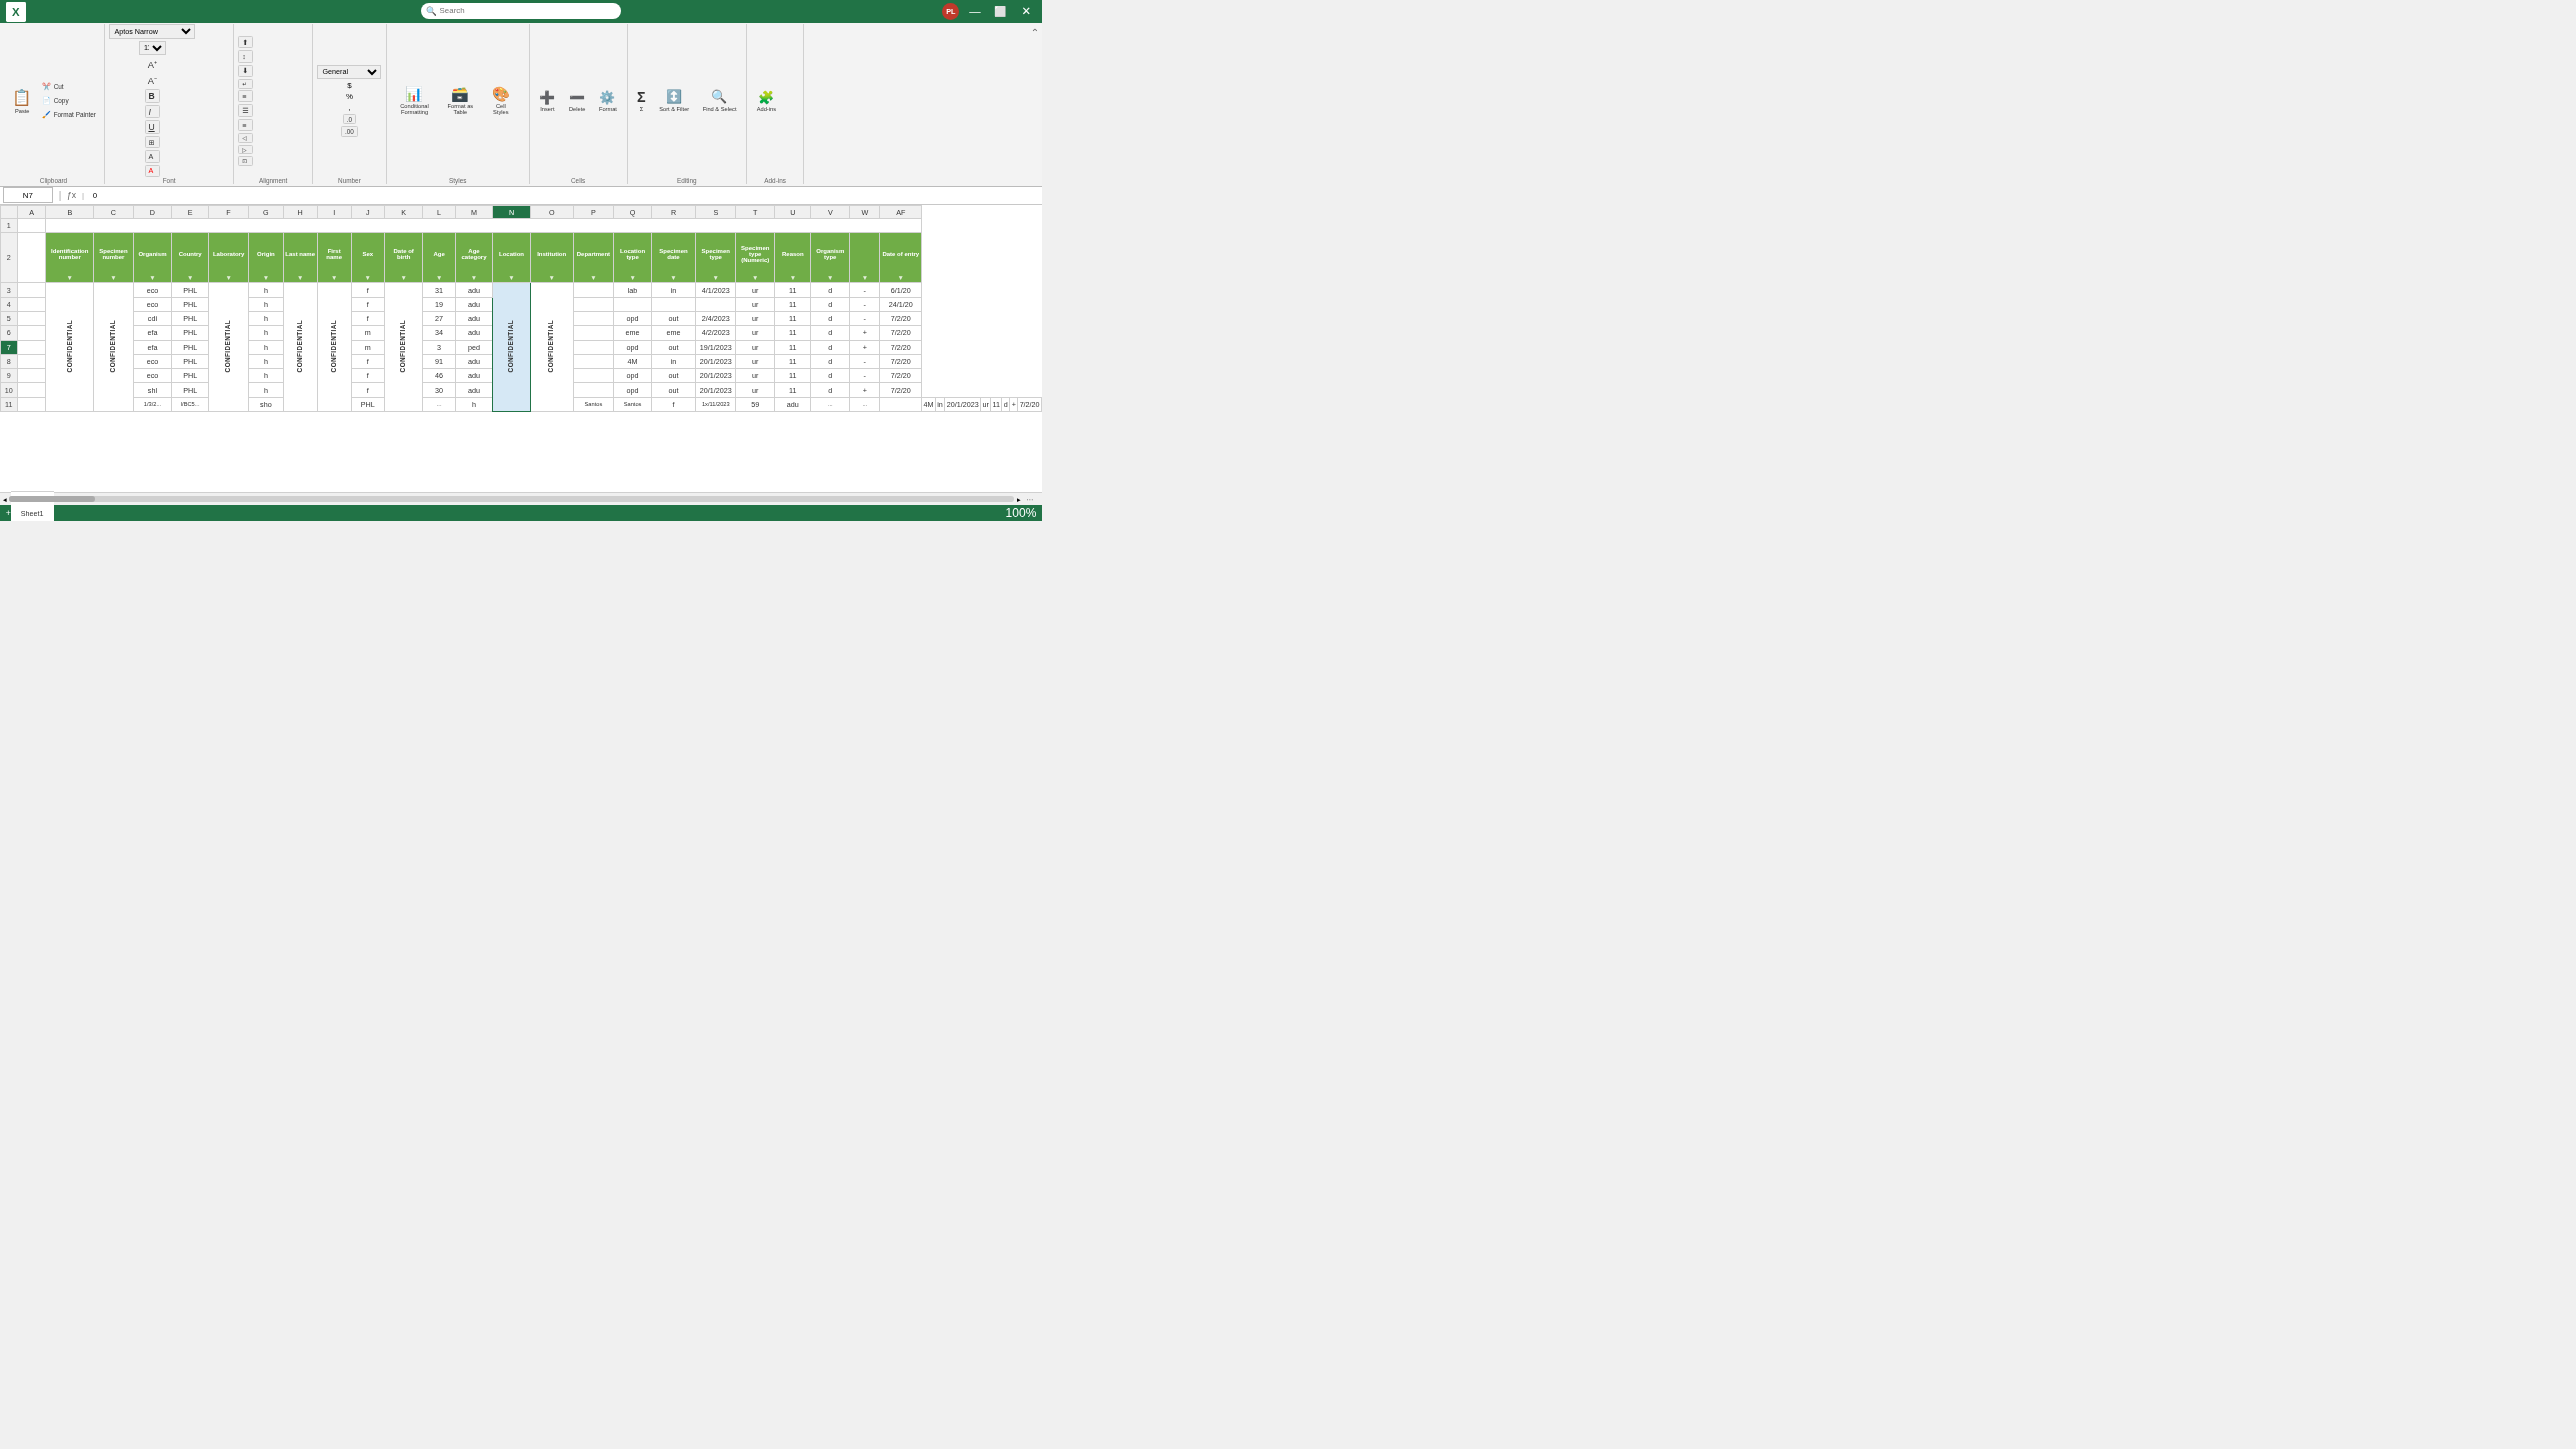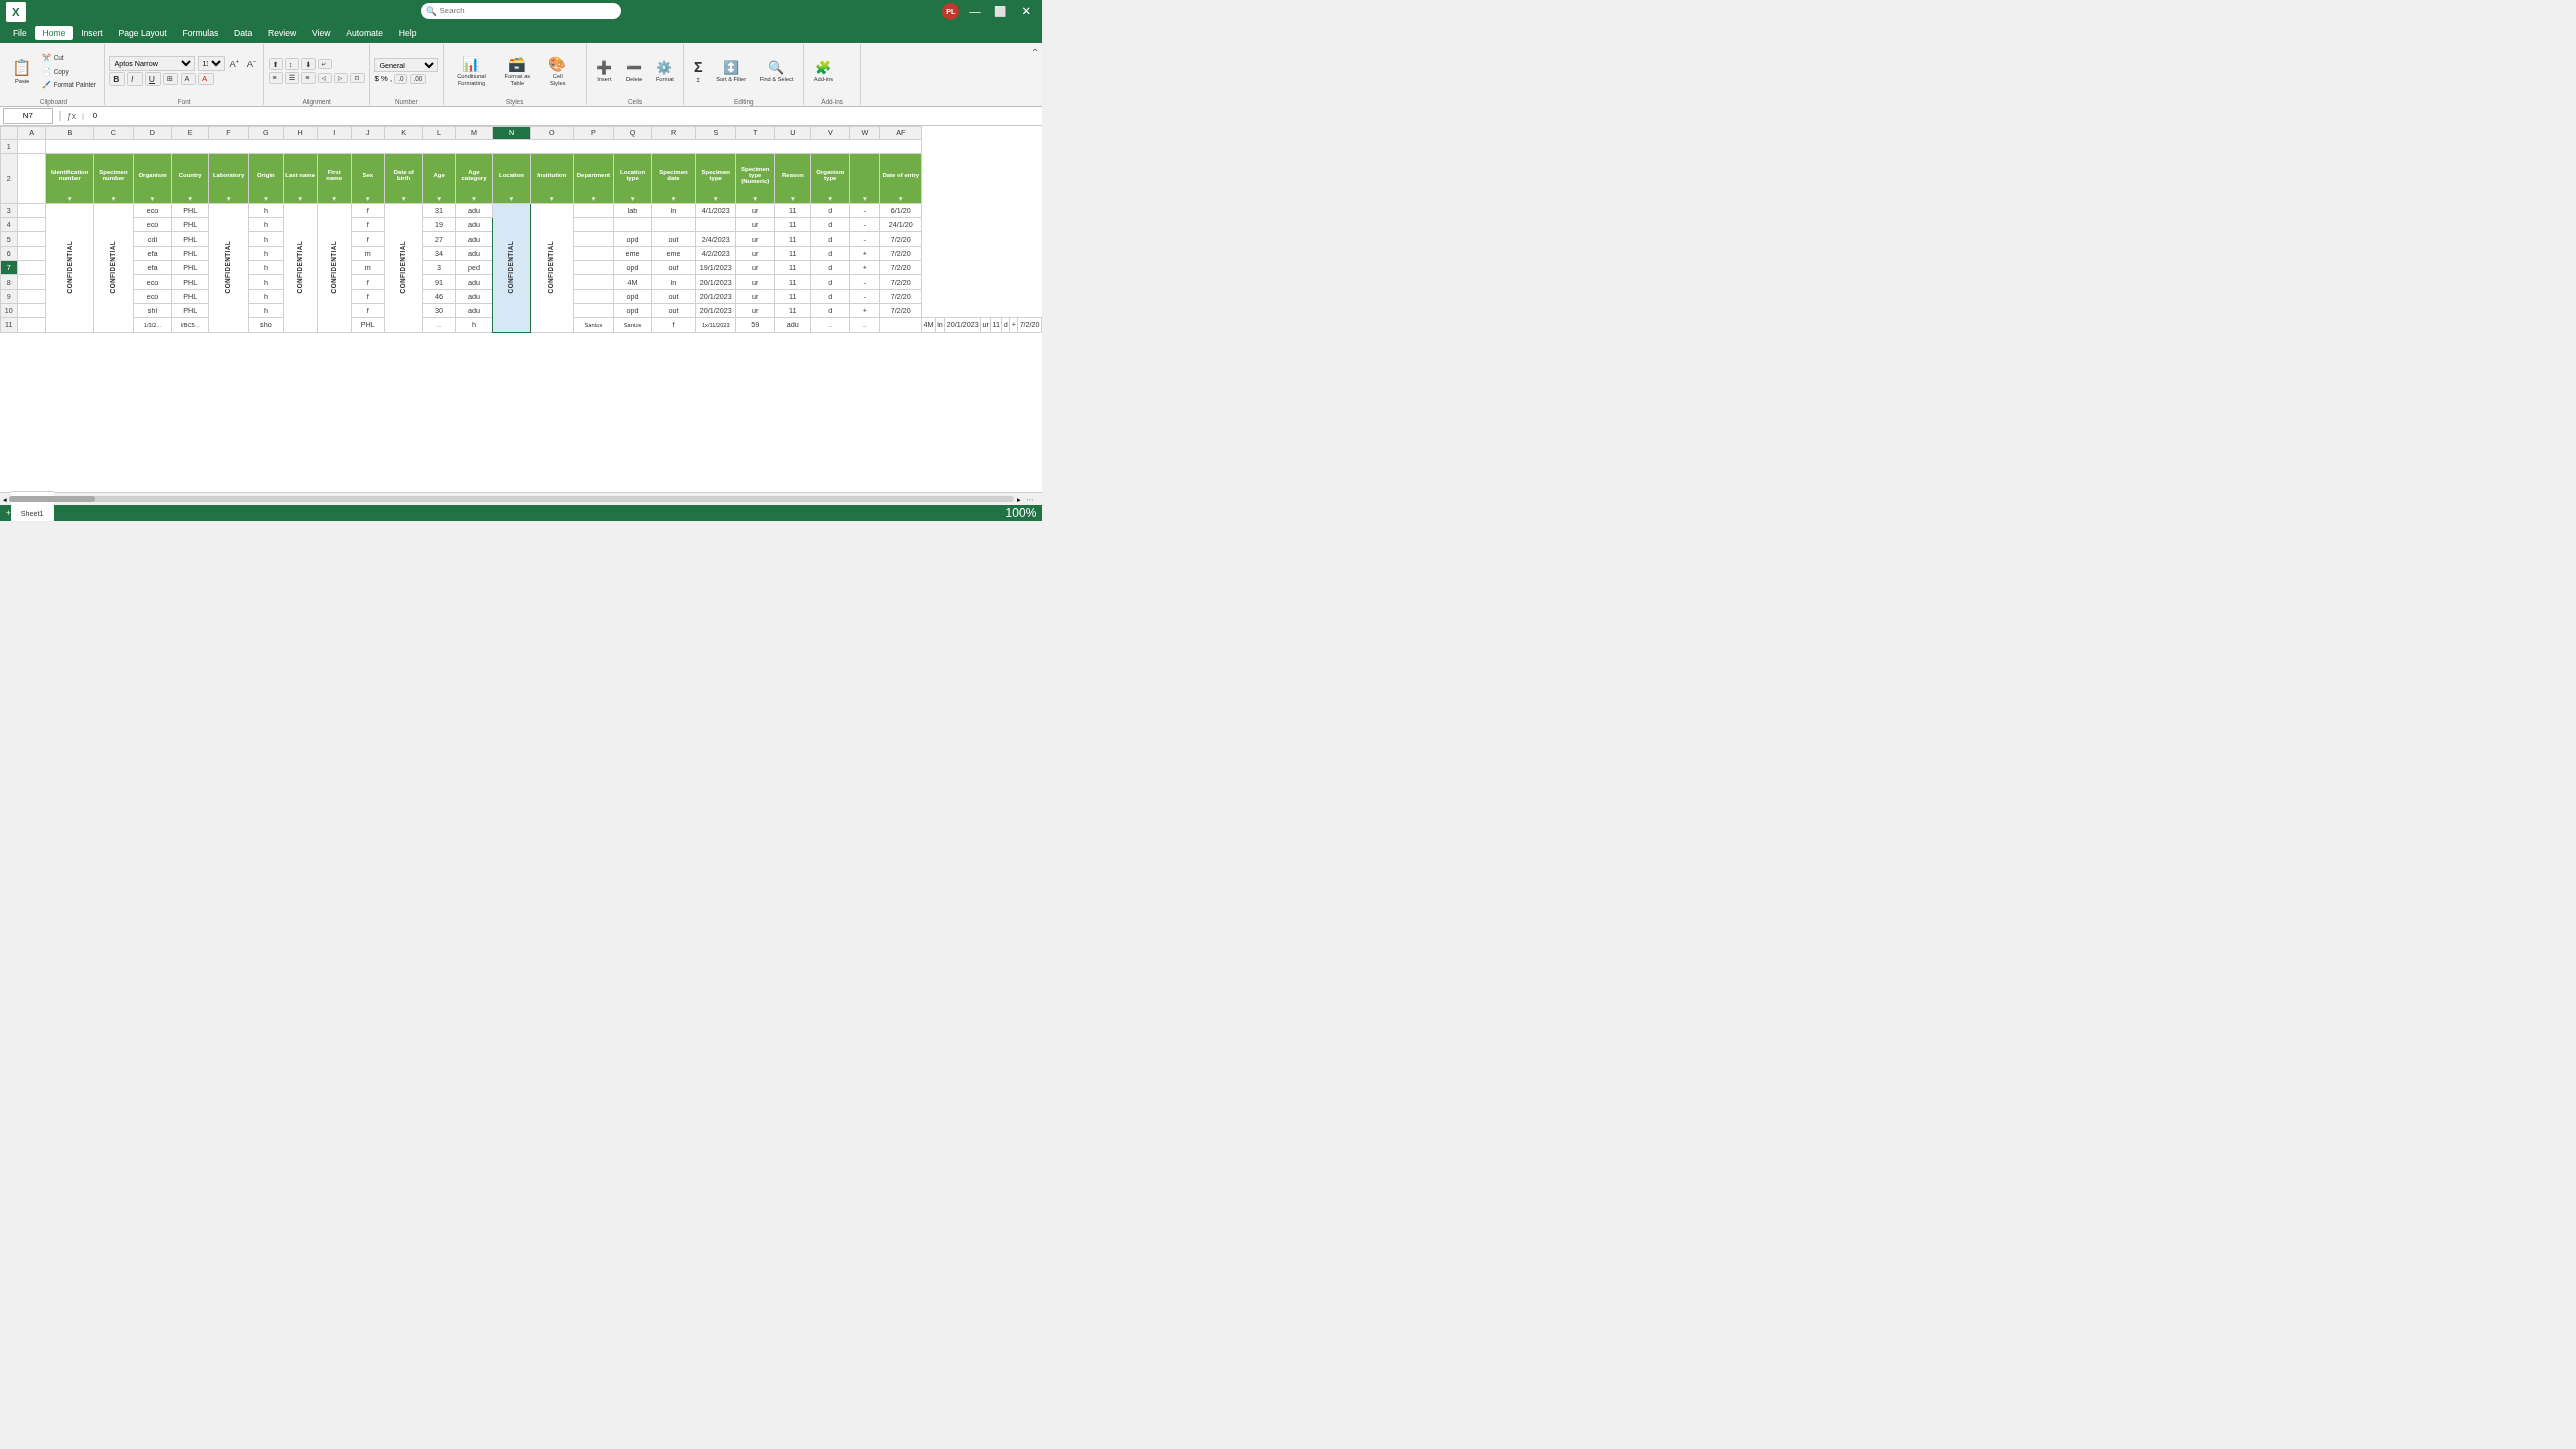--- a/index.html
+++ b/index.html
@@ -174,21 +174,21 @@
       display: flex;
       align-items: center;
       padding: 0.7px 2.9px;
       cursor: pointer;
       border-radius: 1.4px;
       border: 0.7px solid transparent;
       font-size: 7.2px;
       color: #333;
       gap: 2.1px;
     }
-    .inline-row { display: flex; align-items: center; gap: 2.1px; }
+    .inline-row { display: flex; align-items: center; gap: 2.1px; flex-direction: column; }
 
     
     .ss-outer {
       flex: 1;
       overflow: hidden;
       display: flex;
       flex-direction: column;
     }
     .ss-scroll {
       flex: 1;
@@ -285,32 +285,20 @@
     </div>
 
     <div style="display:flex; align-items:center; gap:5.7px; margin-left:auto;">
       <div style="width:17px;height:17px;border-radius:50%;background:#c0392b;display:flex;align-items:center;justify-content:center;color:white;font-size:7.2px;font-weight:bold;">PL</div>
       <button class="window-btn" style="color:white;background:transparent;border:none;font-size:11.4px;cursor:pointer;">—</button>
       <button class="window-btn" style="color:white;background:transparent;border:none;font-size:10px;cursor:pointer;">⬜</button>
       <button class="window-btn close" style="color:white;background:transparent;border:none;font-size:11.4px;cursor:pointer;">✕</button>
     </div>
   </div>
 
-  <div class="menu-bar">
-    <div class="menu-item">File</div>
-    <div class="menu-item active">Home</div>
-    <div class="menu-item">Insert</div>
-    <div class="menu-item">Page Layout</div>
-    <div class="menu-item">Formulas</div>
-    <div class="menu-item">Data</div>
-    <div class="menu-item">Review</div>
-    <div class="menu-item">View</div>
-    <div class="menu-item">Automate</div>
-    <div class="menu-item">Help</div>
-  </div>
 
   <div class="ribbon-full">
     <div class="ribbon-content">
 
       <div class="rg" style="min-width:57px;">
         <div class="rg-content" style="flex-direction:row; align-items:center;">
           <div class="big-btn" style="font-size:5.7px;">
             <span class="big-icon">📋</span>
             <span>Paste</span>
           </div>

